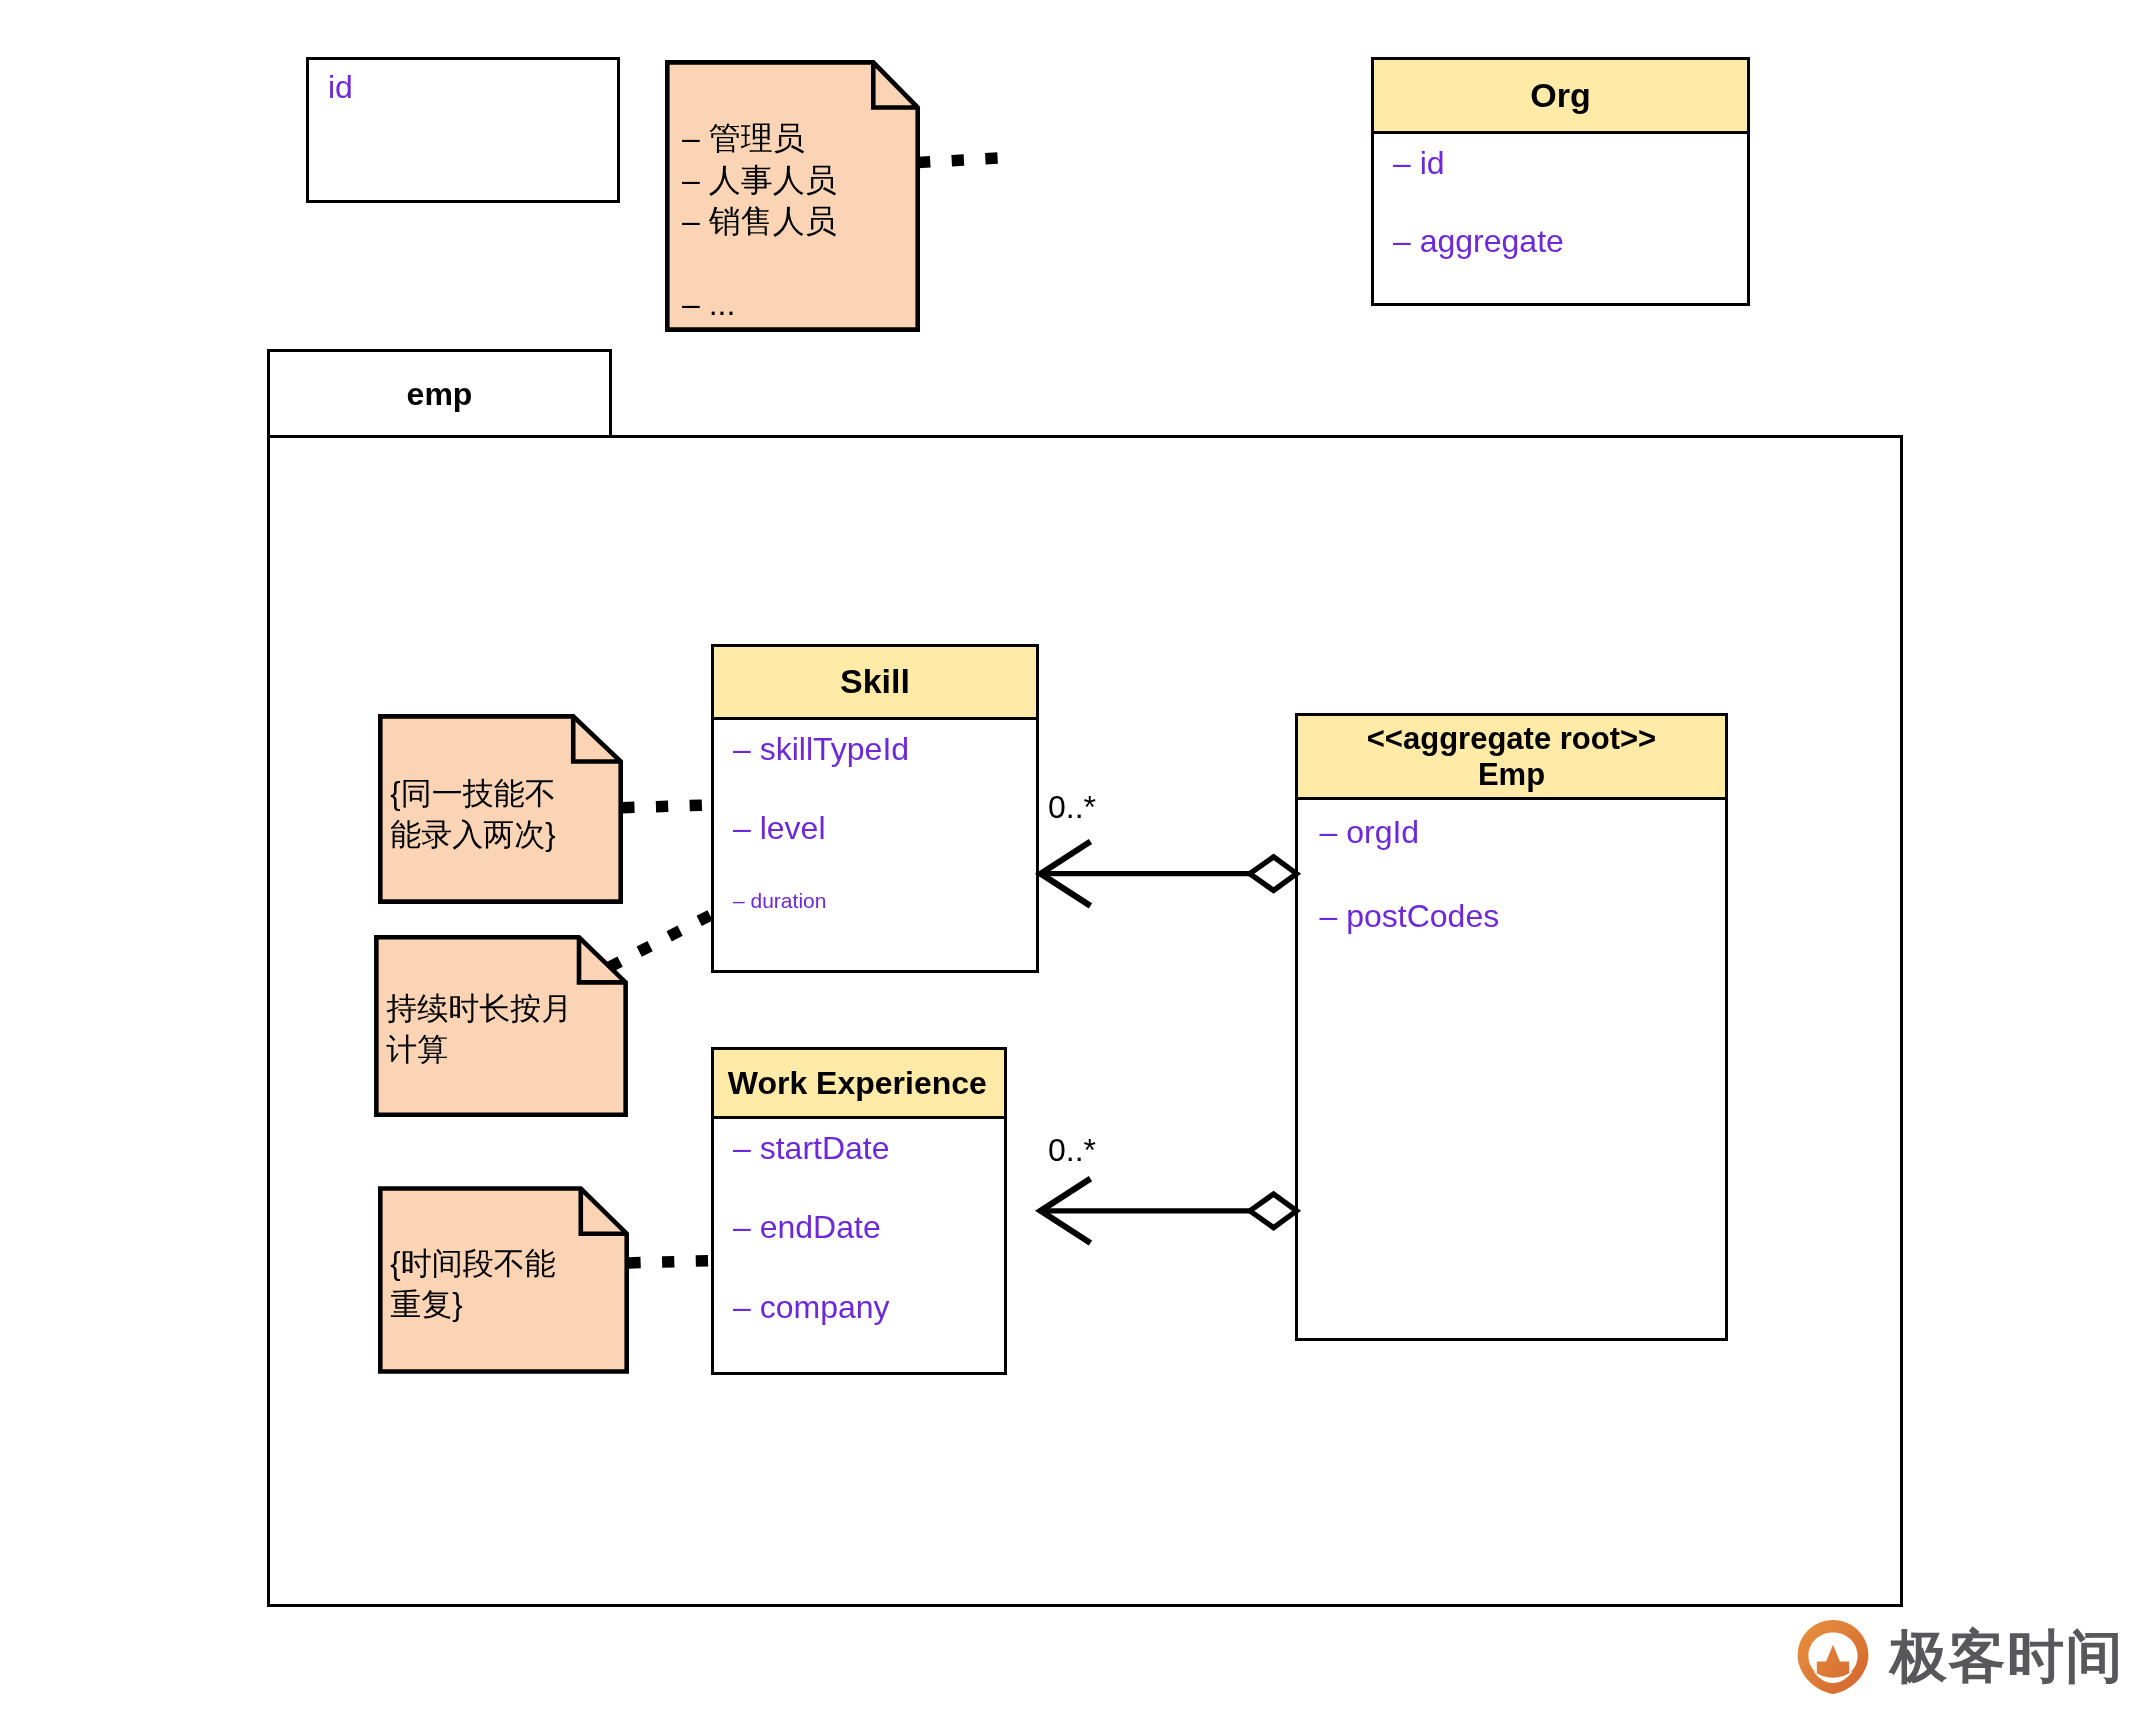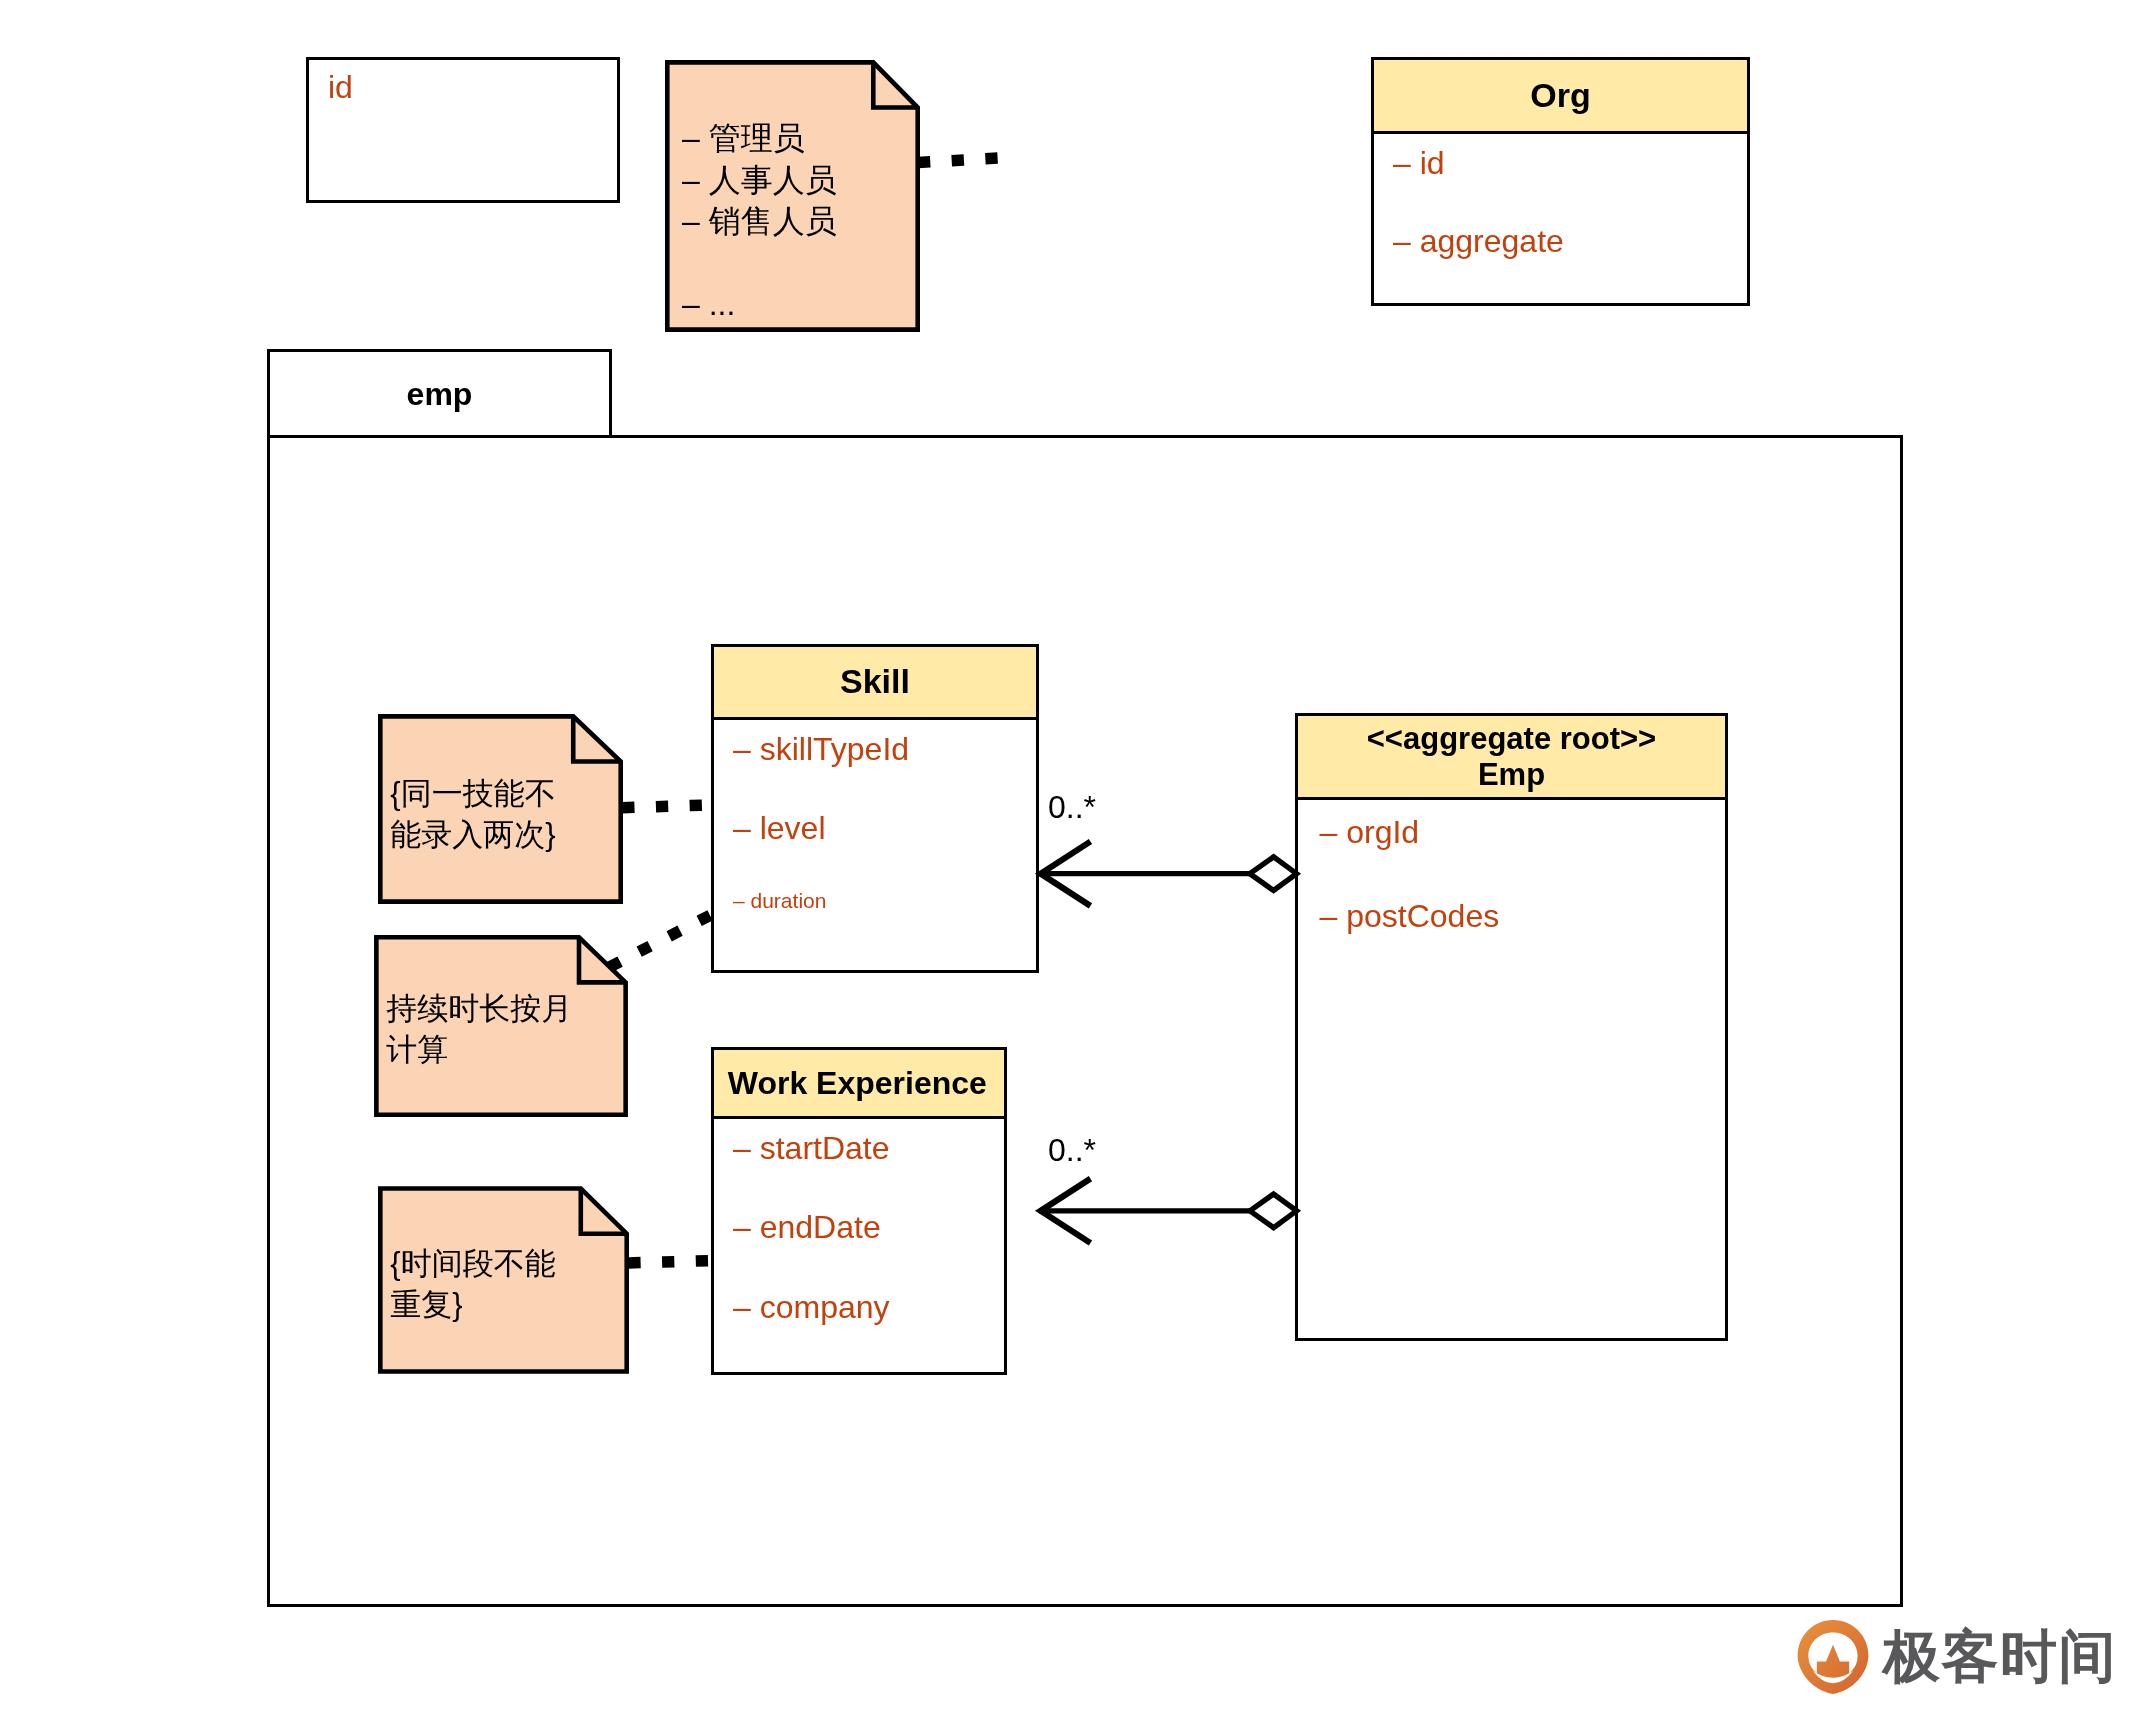--- a/index.html
+++ b/index.html
@@ -42,21 +42,21 @@
     padding-left: 13.8px;
   }
   .uml-class .cls-body {
     box-sizing: border-box;
     background: #ffffff;
     position: relative;
   }
   .attr {
     position: absolute;
     white-space: nowrap;
-    color: #c2410c;
+    color: #6d28d9;
   }
 
   
   .uml-note {
     position: absolute;
     box-sizing: border-box;
   }
   .uml-note svg {
     position: absolute;
     left: 0;
@@ -102,21 +102,21 @@
     position: absolute;
     color: #000000;
     white-space: nowrap;
   }
 
   
   .brand {
     position: absolute;
     display: flex;
     align-items: center;
-    gap: 10px;
+    gap: 17px;
   }
   .brand-text {
     color: #58585a;
     font-weight: bold;
     letter-spacing: 1.5px;
     white-space: nowrap;
   }
 </style>
 </head>
 <body>

